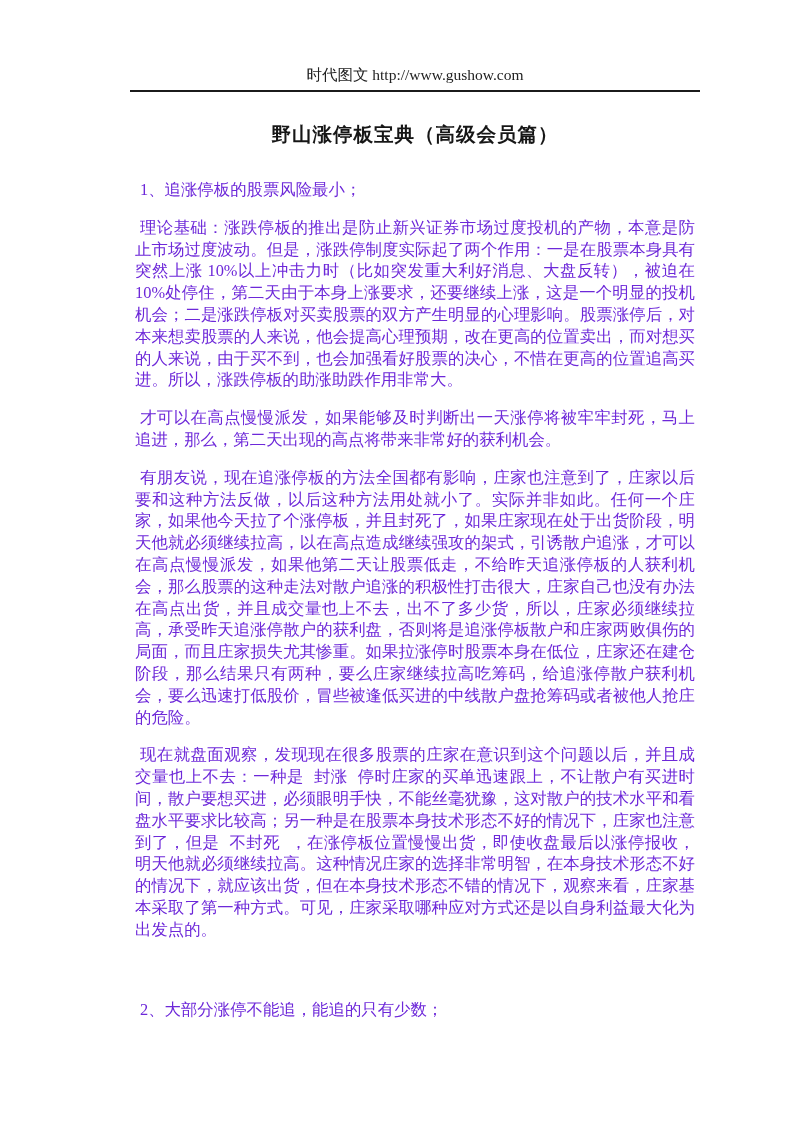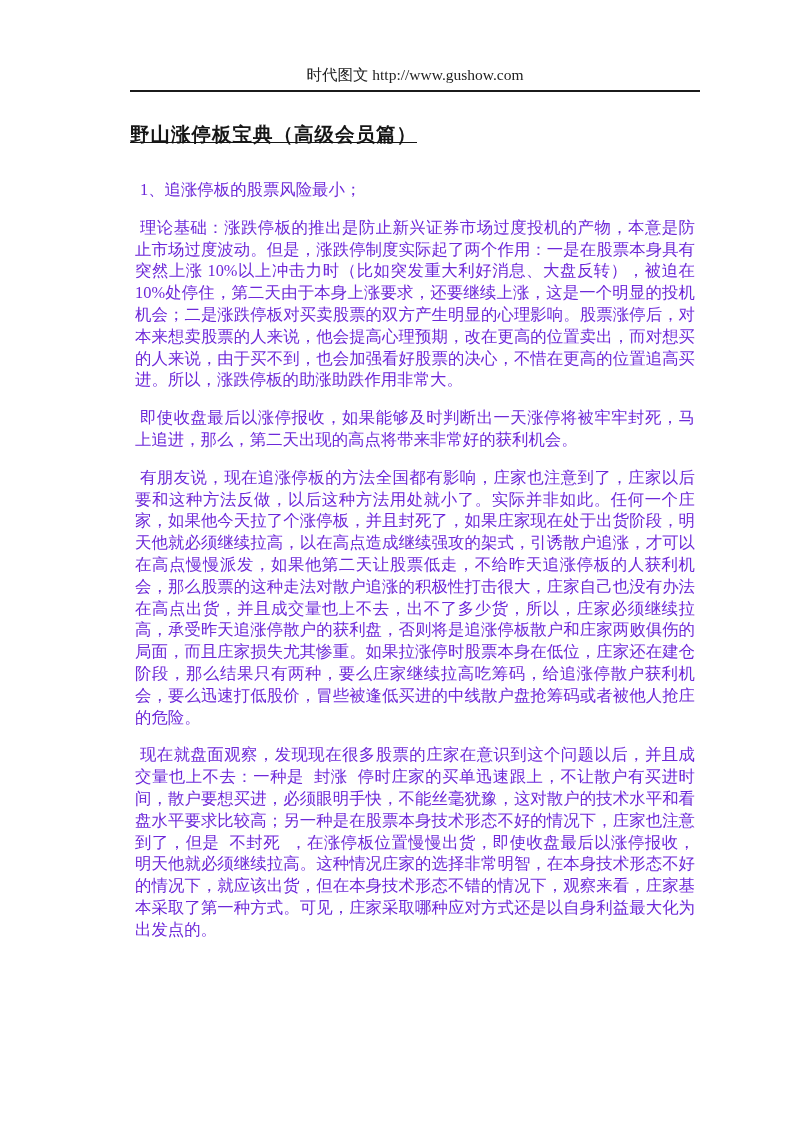--- a/index.html
+++ b/index.html
@@ -23,26 +23,25 @@
     line-height: 20px;
     color: #222222;
   }
   .header-rule {
     height: 0;
     border-bottom: 2px solid #1b1b1b;
     margin-top: 4px;
   }
   .doc-title {
     margin-top: 29px;
-    text-align: left;
+    text-align: center;
     font-size: 19.5px;
     font-weight: bold;
     letter-spacing: 1px;
     color: #161616;
-    text-decoration: underline;
   }
   .doc-body {
     margin-top: 31px;
     font-size: 16.4px;
     line-height: 21.8px;
     text-align: justify;
     text-justify: inter-ideograph;
     color: #6d28d9;
   }
   .para { margin-bottom: 16px; }
@@ -52,17 +51,18 @@
 </head>
 <body>
 
 <div class="page">
   <div class="header-text">时代图文 http://www.gushow.com</div>
   <div class="header-rule"></div>
   <div class="doc-title">野山涨停板宝典（高级会员篇）</div>
   <div class="doc-body">
       <p class="para"><span>1、追涨停板的股票风险最小；</span></p>
       <p class="para"><span>理论基础：涨跌停板的推出是防止新兴证券市场过度投机的产物，本意是防止市场过度波动。但是，涨跌停制度实际起了两个作用：一是在股票本身具有突然上涨 10%以上冲击力时（比如突发重大利好消息、大盘反转），被迫在 10%处停住，第二天由于本身上涨要求，还要继续上涨，这是一个明显的投机机会；二是涨跌停板对买卖股票的双方产生明显的心理影响。股票涨停后，对本来想卖股票的人来说，他会提高心理预期，改在更高的位置卖出，而对想买的人来说，由于买不到，也会加强看好股票的决心，不惜在更高的位置追高买进。所以，涨跌停板的助涨助跌作用非常大。</span></p>
-      <p class="para"><span>即使收盘最后以涨停报收，如果能够及时判断出一天涨停将被牢牢封死，马上追进，那么，第二天出现的高点将带来非常好的获利机会。</span></p>
+      <p class="para"><span>才可以在高点慢慢派发，如果能够及时判断出一天涨停将被牢牢封死，马上追进，那么，第二天出现的高点将带来非常好的获利机会。</span></p>
       <p class="para"><span>有朋友说，现在追涨停板的方法全国都有影响，庄家也注意到了，庄家以后要和这种方法反做，以后这种方法用处就小了。实际并非如此。任何一个庄家，如果他今天拉了个涨停板，并且封死了，如果庄家现在处于出货阶段，明天他就必须继续拉高，以在高点造成继续强攻的架式，引诱散户追涨，才可以在高点慢慢派发，如果他第二天让股票低走，不给昨天追涨停板的人获利机会，那么股票的这种走法对散户追涨的积极性打击很大，庄家自己也没有办法在高点出货，并且成交量也上不去，出不了多少货，所以，庄家必须继续拉高，承受昨天追涨停散户的获利盘，否则将是追涨停板散户和庄家两败俱伤的局面，而且庄家损失尤其惨重。如果拉涨停时股票本身在低位，庄家还在建仓阶段，那么结果只有两种，要么庄家继续拉高吃筹码，给追涨停散户获利机会，要么迅速打低股价，冒些被逢低买进的中线散户盘抢筹码或者被他人抢庄的危险。</span></p>
       <p class="para"><span>现在就盘面观察，发现现在很多股票的庄家在意识到这个问题以后，并且成交量也上不去：一种是</span><span class="bold">封涨</span><span>停时庄家的买单迅速跟上，不让散户有买进时间，散户要想买进，必须眼明手快，不能丝毫犹豫，这对散户的技术水平和看盘水平要求比较高；另一种是在股票本身技术形态不好的情况下，庄家也注意到了，但是</span><span class="bold">不封死</span><span>，在涨停板位置慢慢出货，即使收盘最后以涨停报收，明天他就必须继续拉高。这种情况庄家的选择非常明智，在本身技术形态不好的情况下，就应该出货，但在本身技术形态不错的情况下，观察来看，庄家基本采取了第一种方式。可见，庄家采取哪种应对方式还是以自身利益最大化为出发点的。</span></p>
+      <p class="para extra-gap"><span>2、大部分涨停不能追，能追的只有少数；</span></p>
     </div>
 </div>
 
 </body></html>

